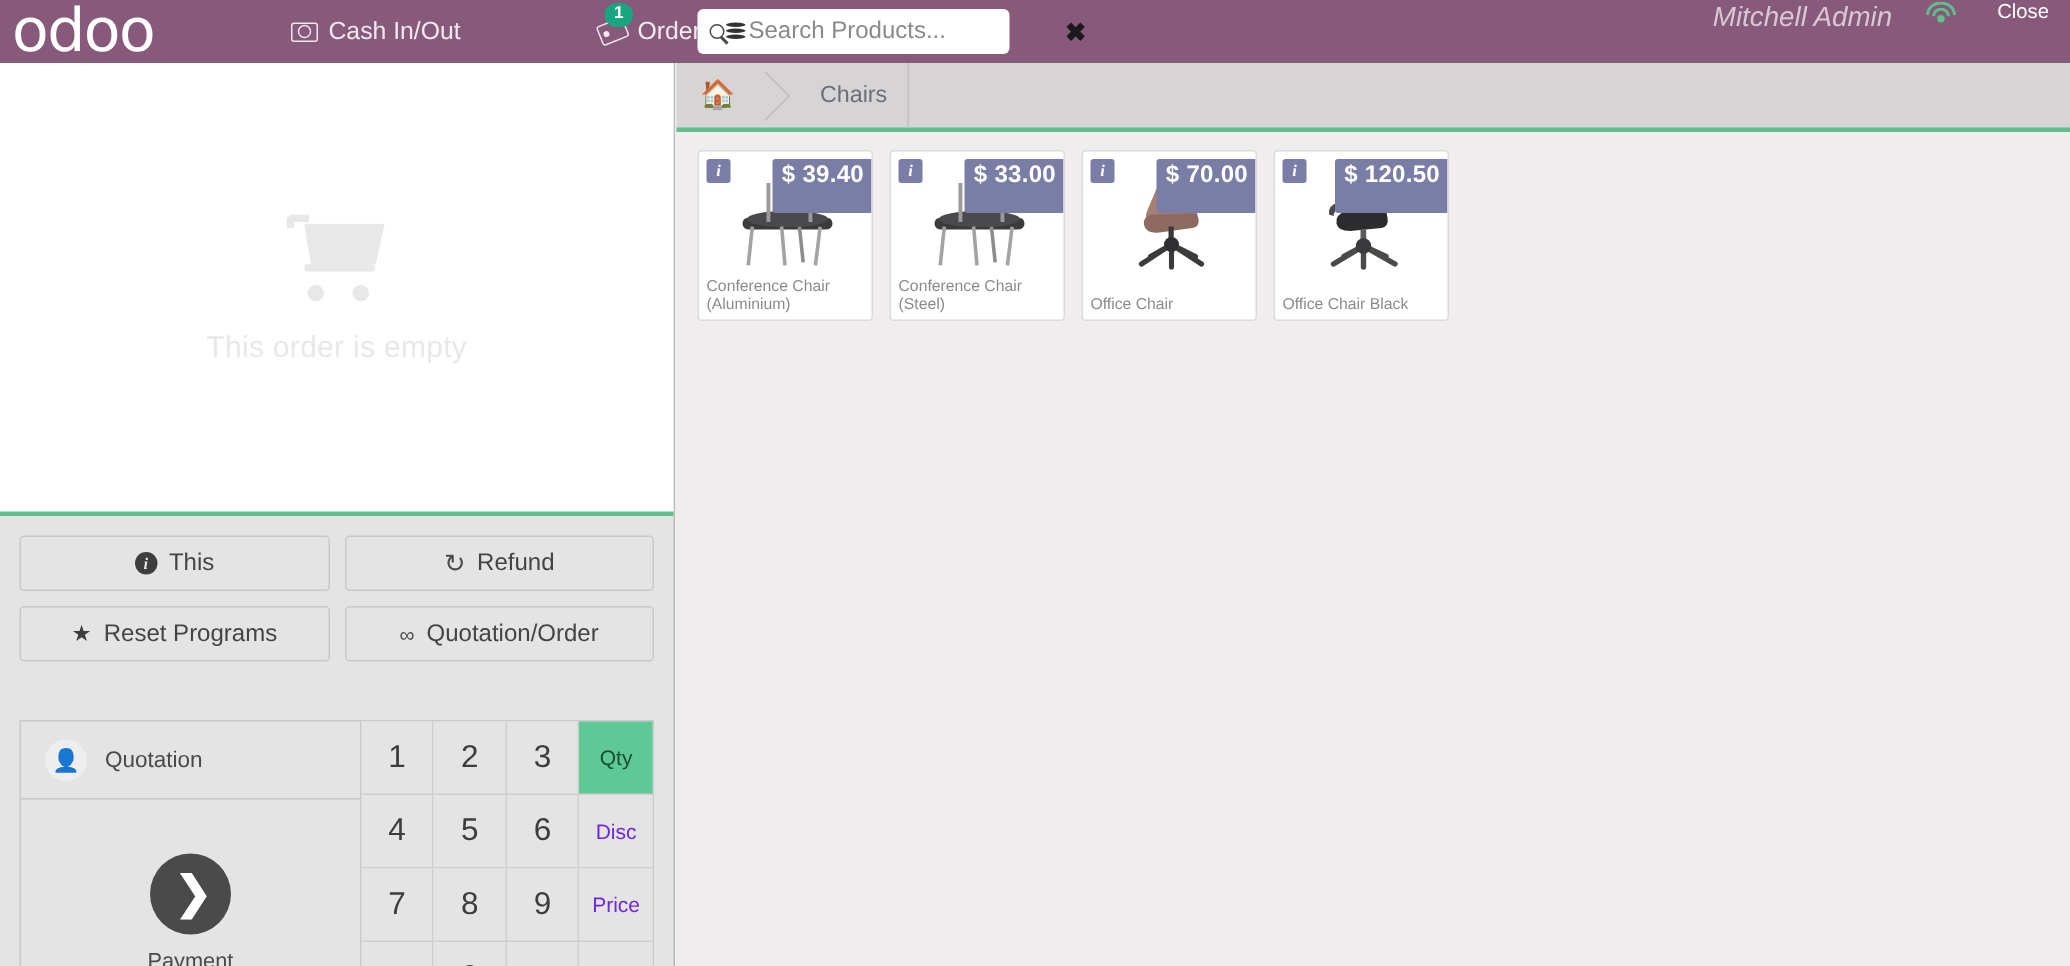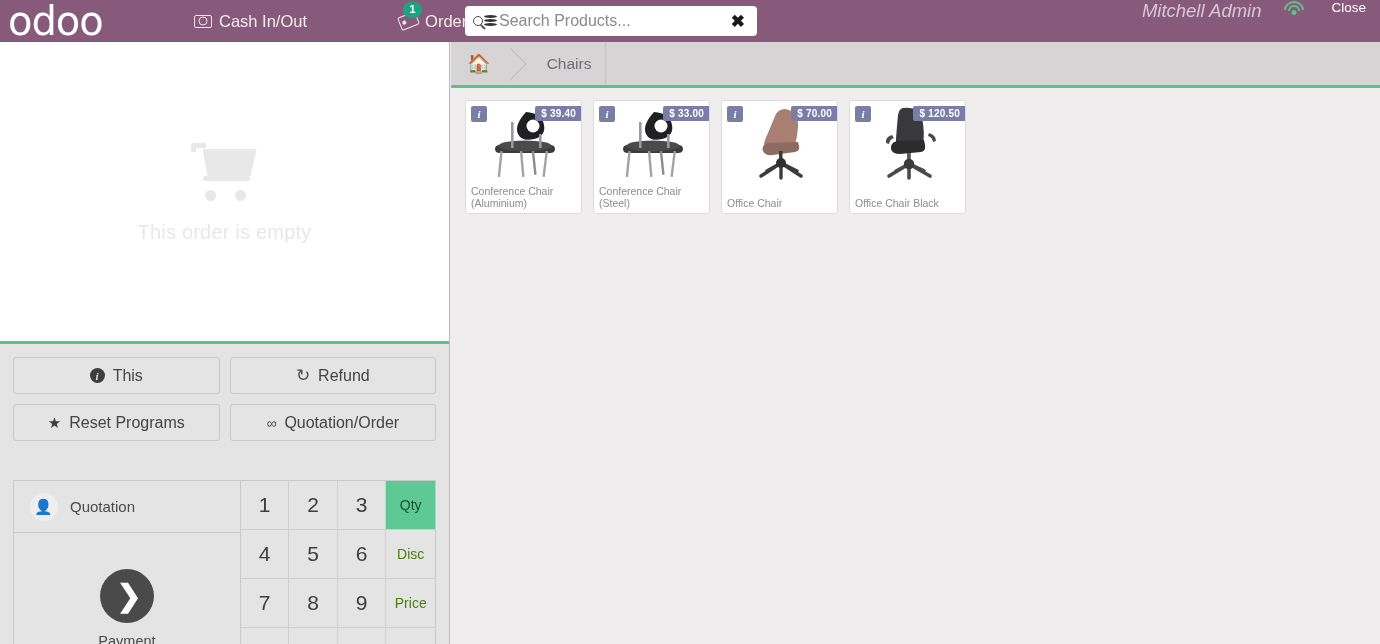--- a/index.html
+++ b/index.html
@@ -59,21 +59,21 @@
     min-width: 19px; height: 16px; padding: 0 4px;
     background: #17a67f; color: #fff;
     border-radius: 9px; font-size: 11.5px; font-weight: 700;
     display: flex; align-items: center; justify-content: center;
     line-height: 1;
   }
 
   
   #searchbox {
     position: absolute; left: 465px; top: 6px;
-    width: 292px; height: 30px;
+    width: 208px; height: 30px;
     background: #ffffff; border-radius: 4px;
     display: flex; align-items: center; padding: 0 8px;
   }
   .mag {
     width: 10px; height: 10px; border: 1.8px solid #4a4a4a;
     border-radius: 50%; position: relative; flex: none; margin-right: 1px;
   }
   .mag::after {
     content: ""; position: absolute; right: -4px; bottom: -3px;
     width: 6px; height: 1.8px; background: #4a4a4a;
@@ -237,21 +237,21 @@
     grid-template-rows: repeat(4, 49px);
     border-left: 1px solid #c9c9c9;
   }
   .np {
     border-right: 1px solid #cfcfcf; border-bottom: 1px solid #cfcfcf;
     display: flex; align-items: center; justify-content: center;
     font-size: 21px; color: #3d3d3d; cursor: pointer;
     background: #e4e4e4;
   }
   .np:nth-child(4n) { border-right: none; }
-  .np.mode { font-size: 14px; color: #4d7c0f; }
+  .np.mode { font-size: 14px; color: #6d28d9; }
   .np.active { background: #5fc995; color: #14532d; }
   .np.sm { font-size: 17px; }
   .np.back { font-size: 18px; color: #4a4a4a; }
 
   
   #rightpanel {
     position: absolute; left: 451px; top: 42px;
     width: 929px; height: 602px; background: #efedee;
   }
   #breadcrumb {
@@ -292,22 +292,22 @@
     position: absolute; left: 5px; top: 5px; z-index: 3;
     width: 16px; height: 16px; border-radius: 2px;
     background: #7a7ea6; color: #ffffff;
     display: flex; align-items: center; justify-content: center;
     font-size: 11px; font-weight: 700; font-style: italic;
     font-family: "Liberation Serif", serif;
   }
   .p-price {
     position: absolute; right: 0; top: 5px; z-index: 3;
     background: #7a7ea6; color: #ffffff;
-    font-size: 10px; font-weight: 700;
-    padding: 2px 5px 2px 6px; border-radius: 2px 0 0 2px;
+    font-size: 16px; font-weight: 700;
+    padding: 2px 5px 16px 6px; border-radius: 2px 0 0 2px;
     letter-spacing: .2px;
   }
   .p-img {
     position: absolute; left: 0; top: 2px; width: 117px; height: 82px;
     display: flex; align-items: center; justify-content: center;
   }
   .p-name {
     position: absolute; left: 5px; bottom: 4px; right: 4px;
     font-size: 10.5px; line-height: 12px; color: #8d8a8b;
   }

